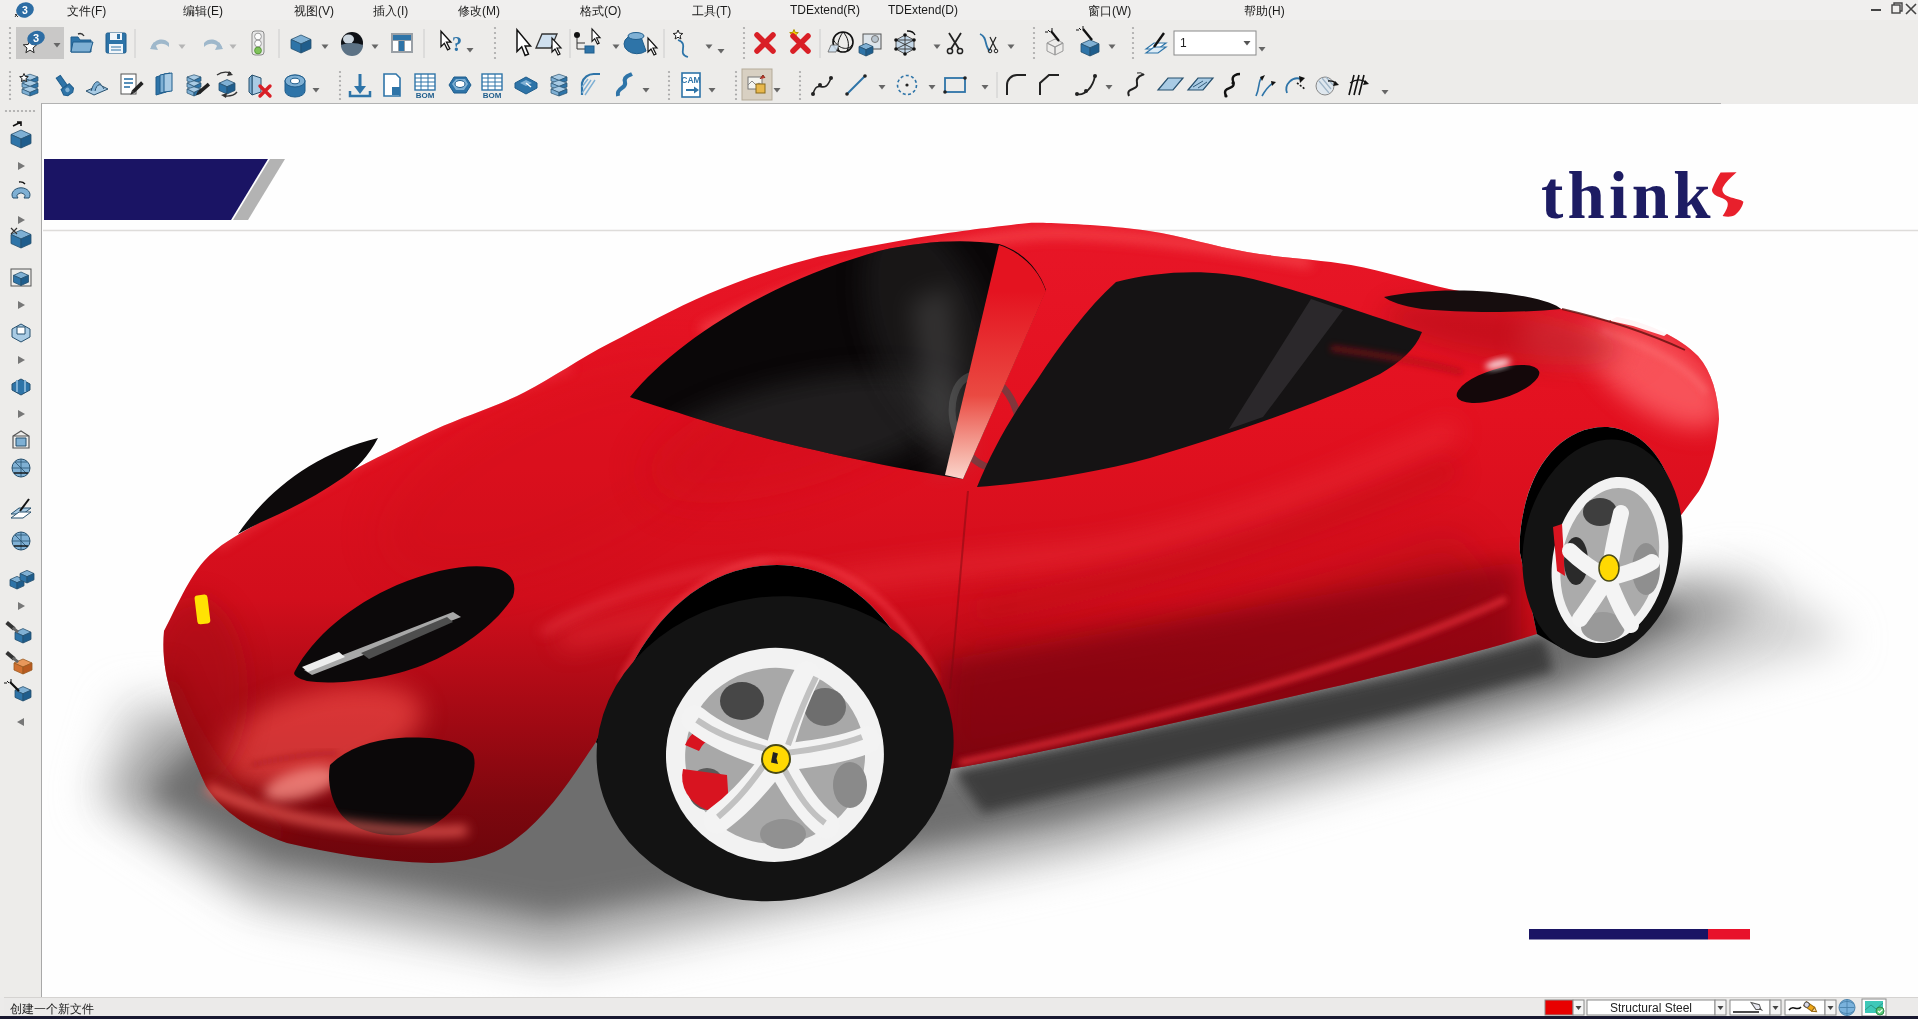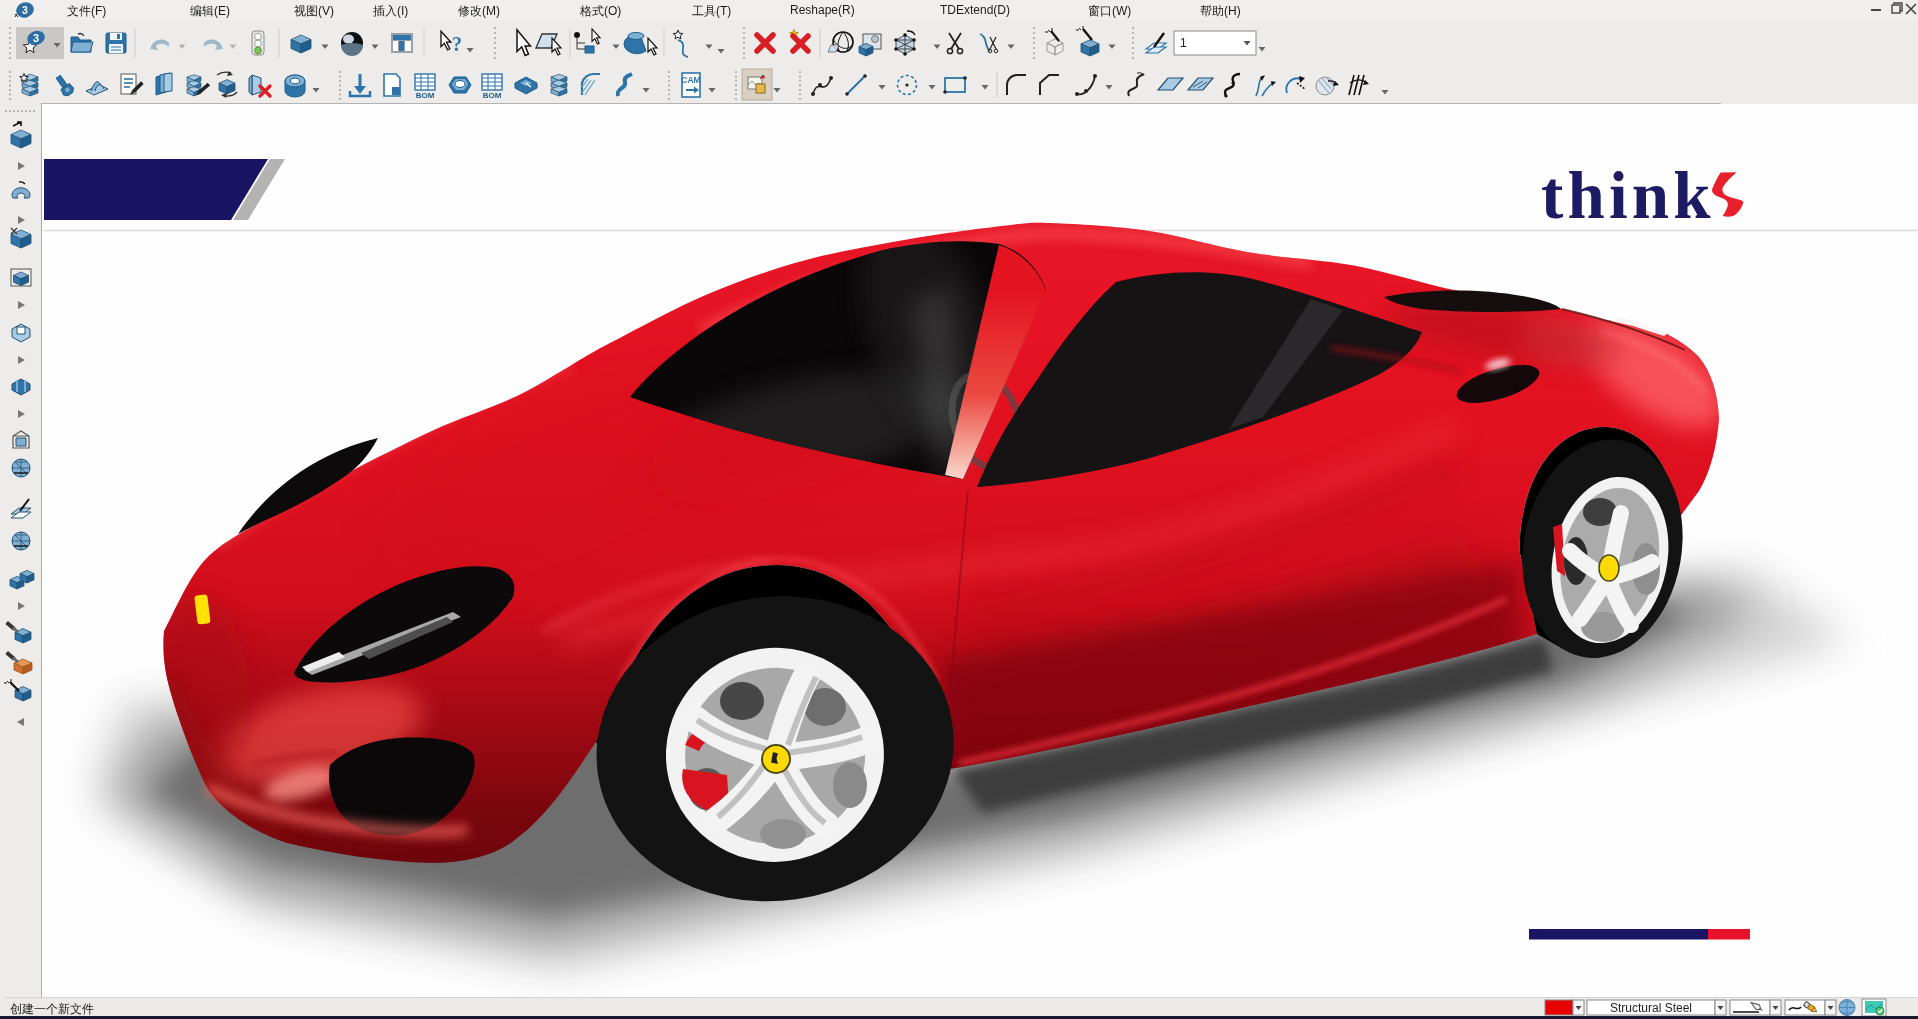--- a/index.html
+++ b/index.html
@@ -24,30 +24,30 @@
         <ellipse cx="0" cy="0" rx="9" ry="7.5" fill="#2d6da4" transform="rotate(-18)"></ellipse>
         <text x="0" y="3.8" font-size="10.5" font-weight="bold" fill="#fff" text-anchor="middle" font-family="Liberation Sans">3</text>
         <path d="M -8,4 l -2,3 m 0,-3 l 3,3" stroke="#333" stroke-width="1"></path>
       </g>
       <line x1="1871" y1="10" x2="1881" y2="10" stroke="#444" stroke-width="2"></line>
       <rect x="1892" y="5" width="8" height="8" fill="none" stroke="#444" stroke-width="1.4"></rect>
       <path d="M 1894,5 L 1894,3 L 1902,3 L 1902,11 L 1900,11" fill="none" stroke="#444" stroke-width="1.4"></path>
       <path d="M 1906,4 L 1916,14 M 1916,4 L 1906,14" stroke="#444" stroke-width="1.6"></path>
     </svg>
     <span class="mi" style="left:67px">文件(F)</span>
-    <span class="mi" style="left:190px">编辑(E)</span>
+    <span class="mi" style="left:183px">编辑(E)</span>
     <span class="mi" style="left:294px">视图(V)</span>
     <span class="mi" style="left:373px">插入(I)</span>
     <span class="mi" style="left:458px">修改(M)</span>
     <span class="mi" style="left:580px">格式(O)</span>
     <span class="mi" style="left:692px">工具(T)</span>
-    <span class="mi" style="left:790px">Reshape(R)</span>
-    <span class="mi" style="left:940px">TDExtend(D)</span>
+    <span class="mi" style="left:790px">TDExtend(R)</span>
+    <span class="mi" style="left:888px">TDExtend(D)</span>
     <span class="mi" style="left:1088px">窗口(W)</span>
-    <span class="mi" style="left:1200px">帮助(H)</span>
+    <span class="mi" style="left:1244px">帮助(H)</span>
   </div>
   <div id="tb1" class="abs">
     <svg class="abs" style="left:0;top:0" width="1918" height="46">
       <circle cx="10" cy="8" r="1.1" fill="#a8a8a8"></circle>
       <circle cx="10" cy="13" r="1.1" fill="#a8a8a8"></circle>
       <circle cx="10" cy="18" r="1.1" fill="#a8a8a8"></circle>
       <circle cx="10" cy="23" r="1.1" fill="#a8a8a8"></circle>
       <circle cx="10" cy="28" r="1.1" fill="#a8a8a8"></circle>
       <circle cx="10" cy="33" r="1.1" fill="#a8a8a8"></circle>
       <circle cx="10" cy="38" r="1.1" fill="#a8a8a8"></circle>

